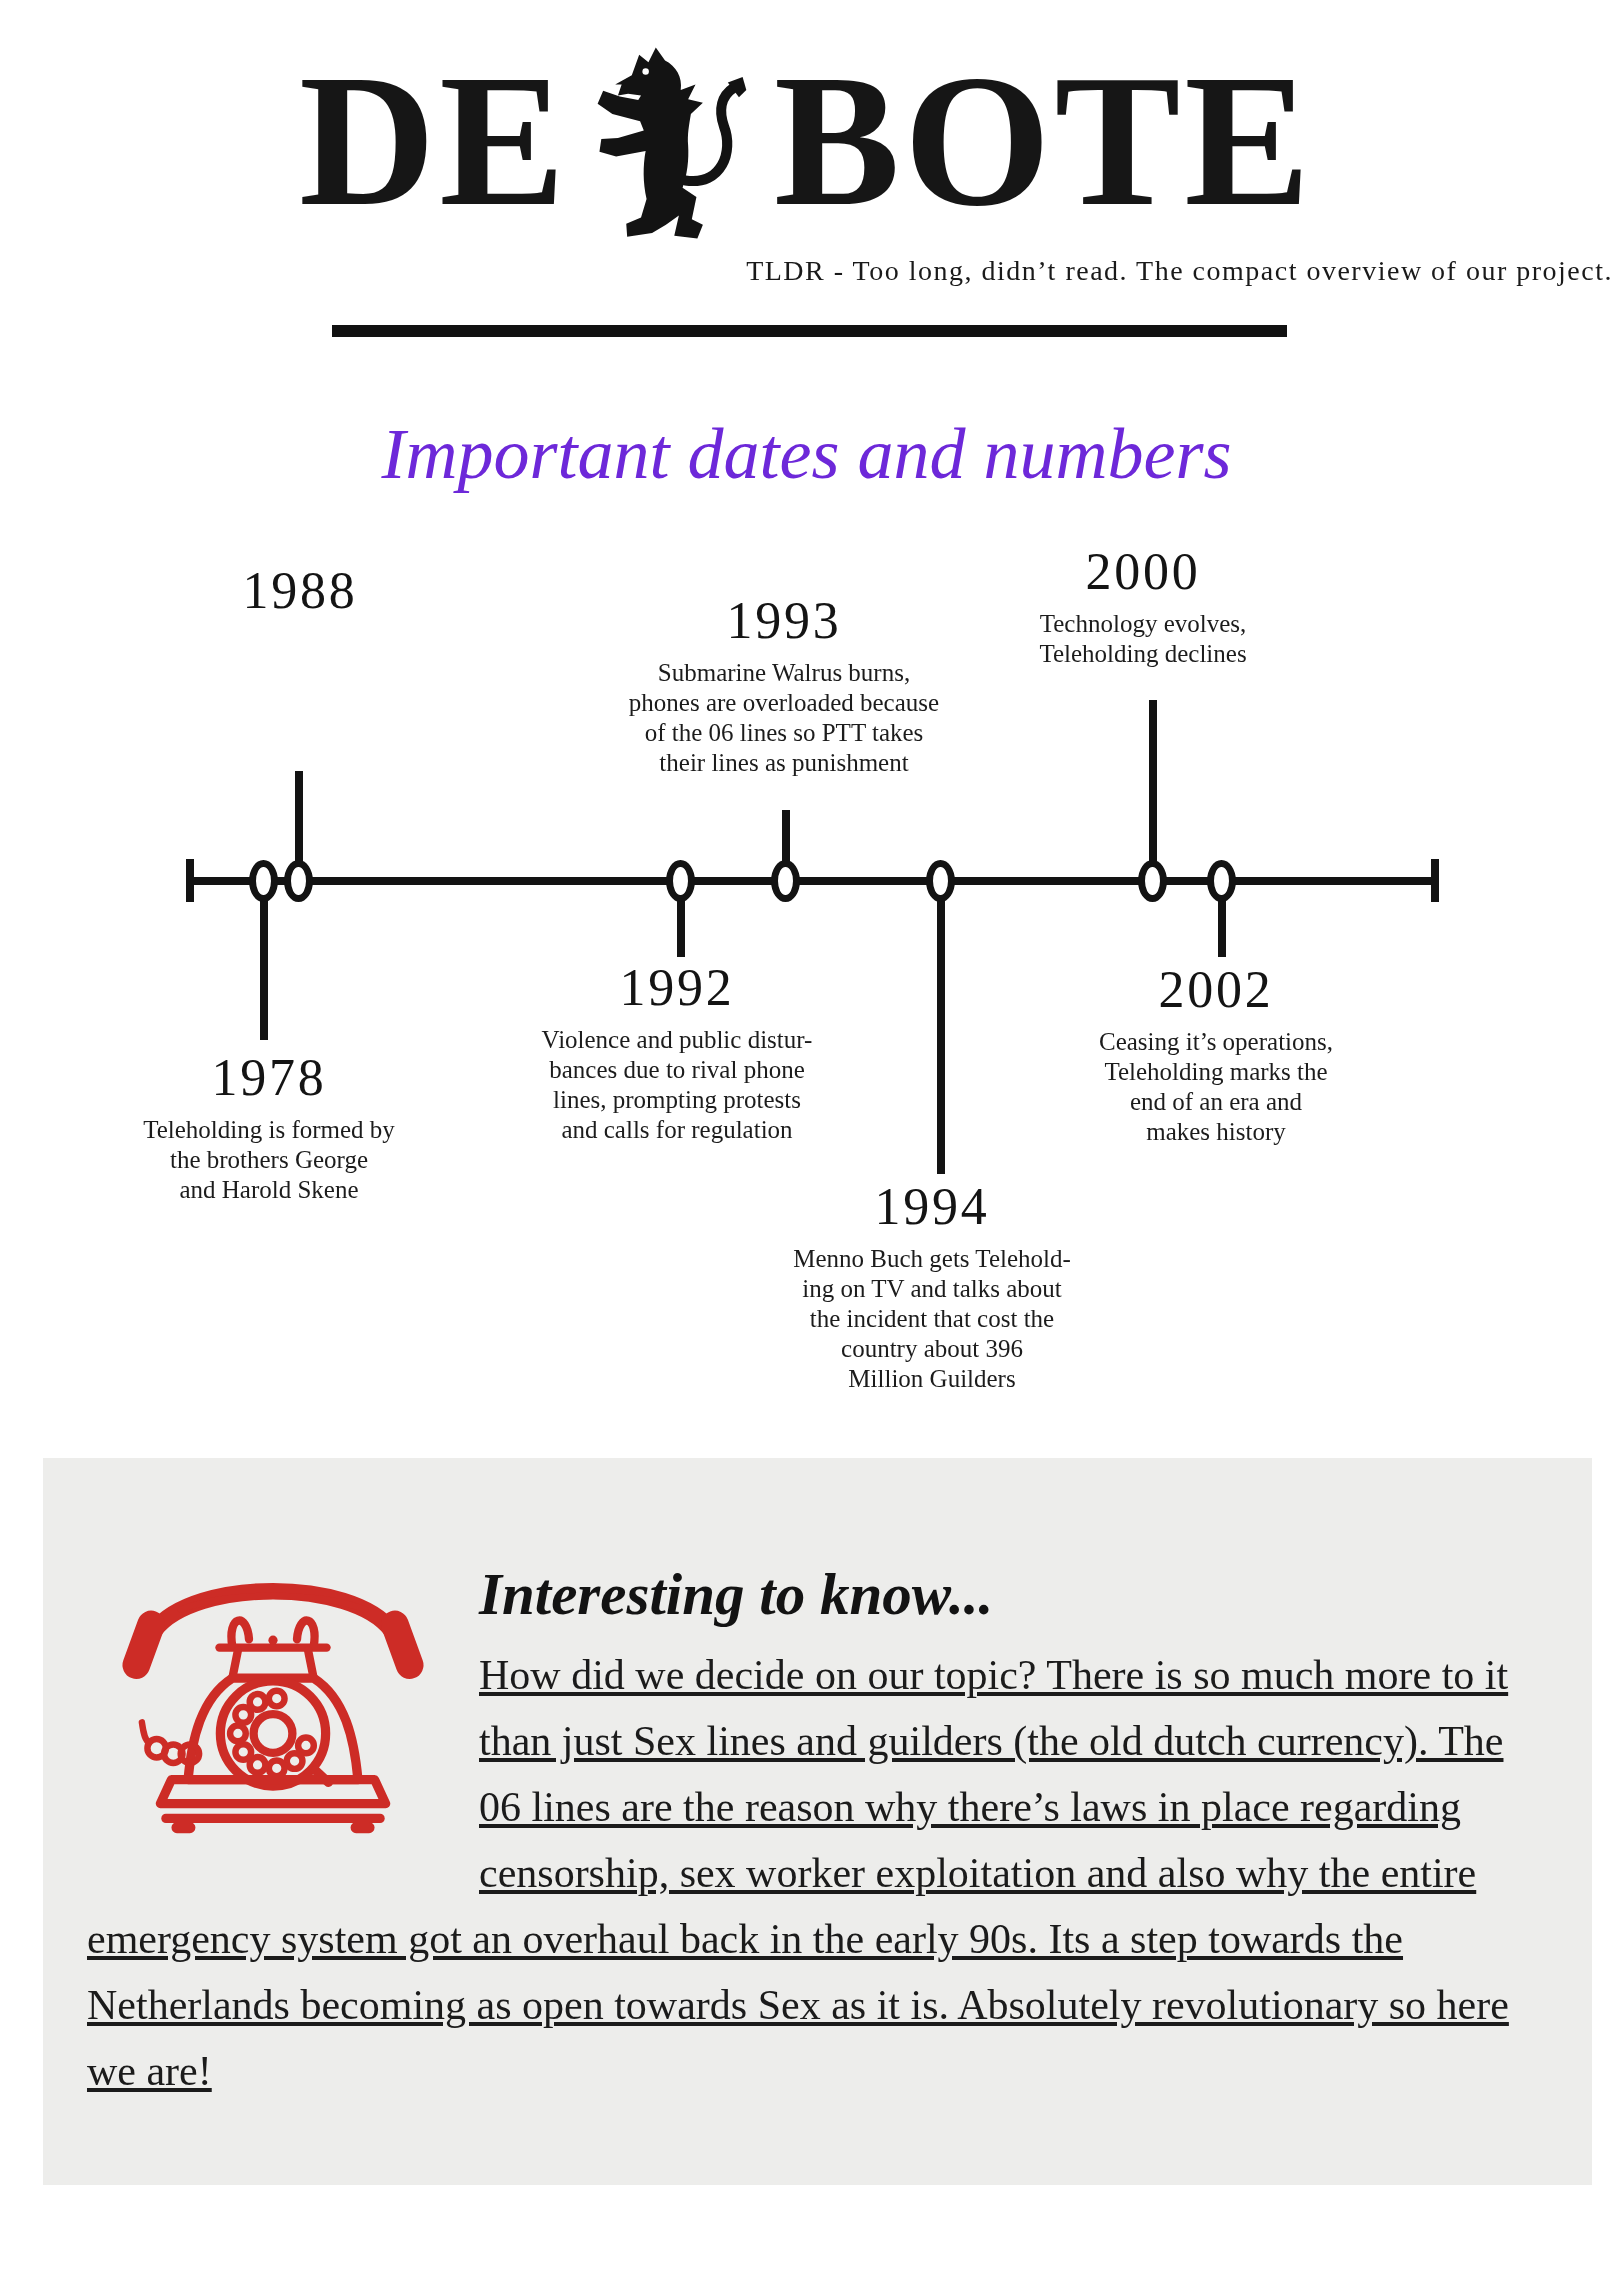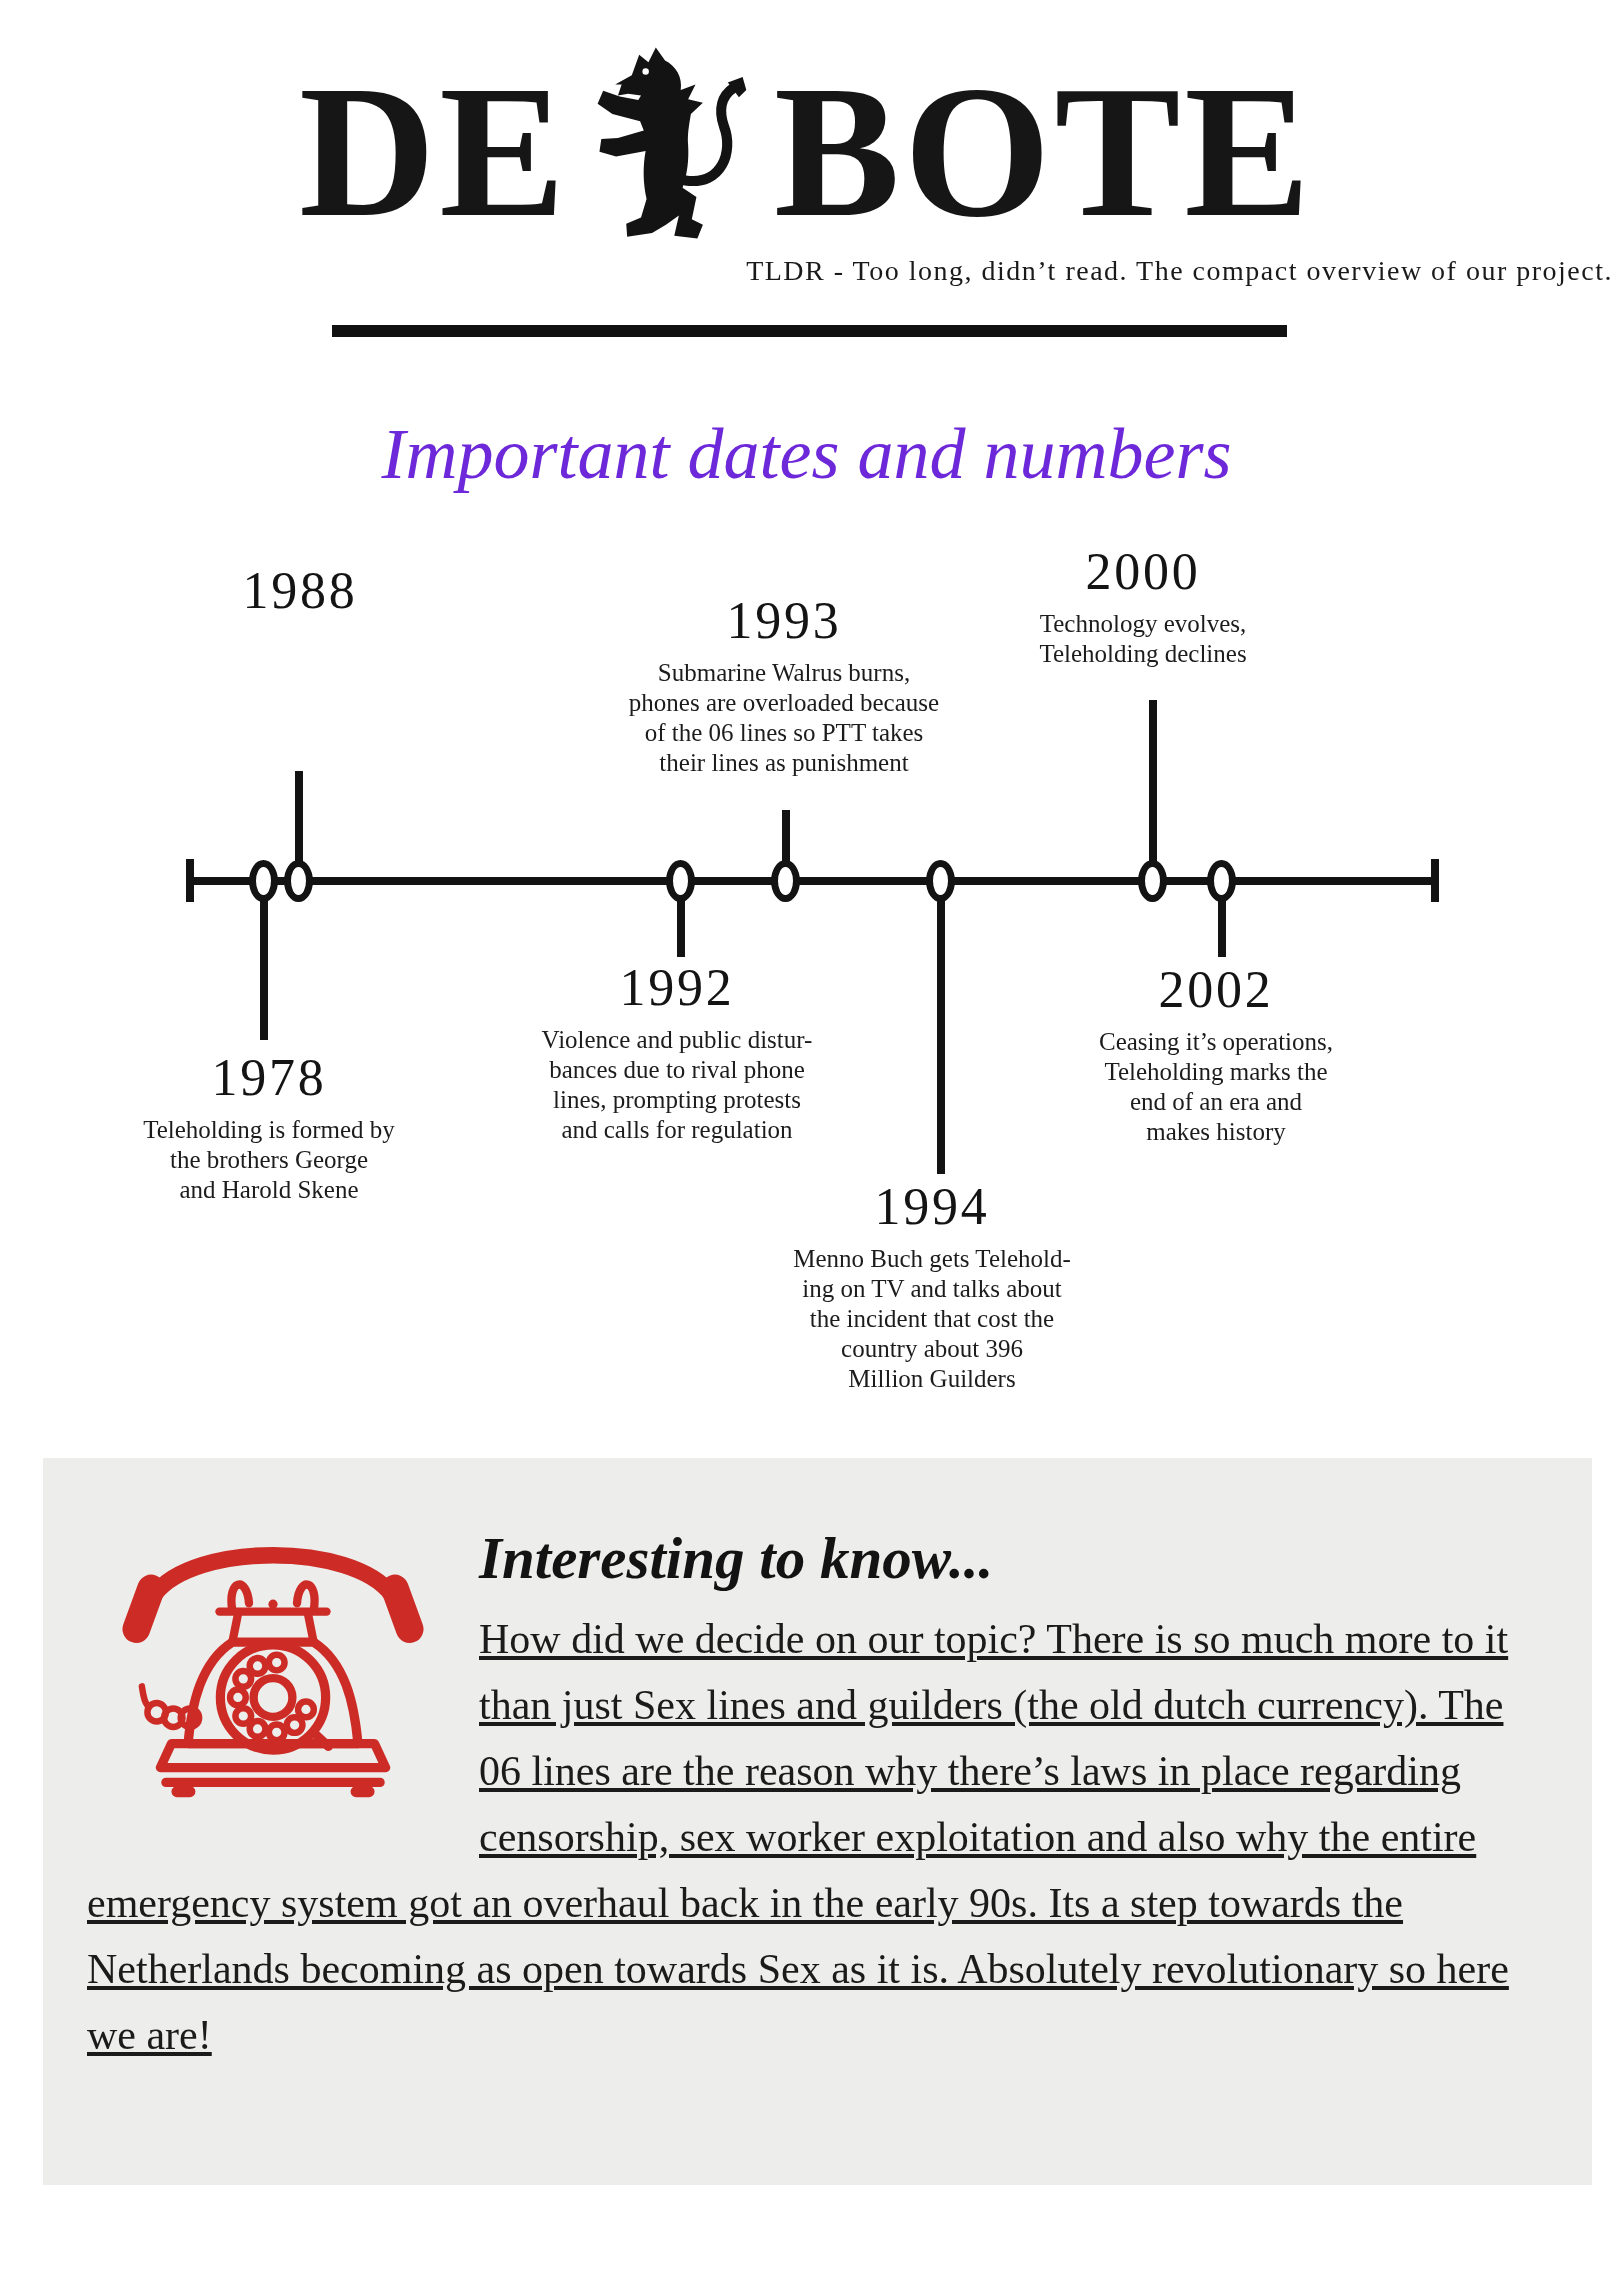--- a/index.html
+++ b/index.html
@@ -4,21 +4,21 @@
 <style>
   html,body{margin:0;padding:0;background:#ffffff;}
   .page{
     position:relative;width:1613px;height:2289px;margin:0 auto;
     background:#ffffff;color:#131313;overflow:hidden;
     font-family:"Liberation Serif", serif;
   }
 
   
   .masthead{position:absolute;top:35px;left:0;width:100%;
-    display:flex;justify-content:center;align-items:flex-end;gap:24px;}
+    display:flex;justify-content:center;align-items:center;gap:24px;}
   .masthead .word{font-size:189px;font-weight:700;line-height:1;letter-spacing:3.7px;color:#161616;}
   .lion{width:157px;height:205px;flex:0 0 auto;margin-top:5.5px;}
 
   .tagline{position:absolute;top:255px;left:0;width:100%;text-align:right;
     font-size:28px;letter-spacing:1.5px;color:#1a1a1a;}
 
   .divider{position:absolute;top:325px;left:332px;width:955px;height:12px;background:#111;}
 
   .section-title{position:absolute;top:413px;left:0;width:100%;margin:0;text-align:center;
     font-style:italic;font-weight:500;font-size:72px;color:#6d28d9;}
@@ -33,21 +33,21 @@
     width:7.4px;height:var(--stem-h);background:#131313;z-index:1;}
   .tl-event .node{position:absolute;left:calc(var(--cx) - 14.8px);top:860px;
     width:14.8px;height:28px;border:7.4px solid #131313;border-radius:50%;background:#fff;z-index:2;}
   .tl-event .tl-text{position:absolute;left:var(--txt-cx);top:var(--txt-top);
     transform:translateX(-50%);text-align:center;z-index:3;white-space:nowrap;}
   .tl-year{font-size:52px;line-height:1;letter-spacing:2.8px;color:#141414;}
   .tl-desc{font-size:25px;line-height:30px;margin-top:11px;white-space:pre-line;color:#1c1c1c;}
 
   
   .info-box{position:absolute;left:43px;top:1458px;width:1549px;height:727px;
-    background:#ededeb;box-sizing:border-box;padding:52px 55px 0 44px;}
+    background:#ededeb;box-sizing:border-box;padding:88px 55px 0 44px;}
   .phone{float:left;width:314px;height:277px;margin:12px 49px 9.2px 29px;}
   .info-title{margin:14px 0 0 0;font-style:italic;font-weight:700;font-size:59px;color:#131313;}
   .info-body{margin:13px 0 0 0;font-size:42px;line-height:66px;color:#1b1b1b;text-decoration:underline;}
 </style>
 </head>
 <body>
 
 <div class="page">
 
   <header>

